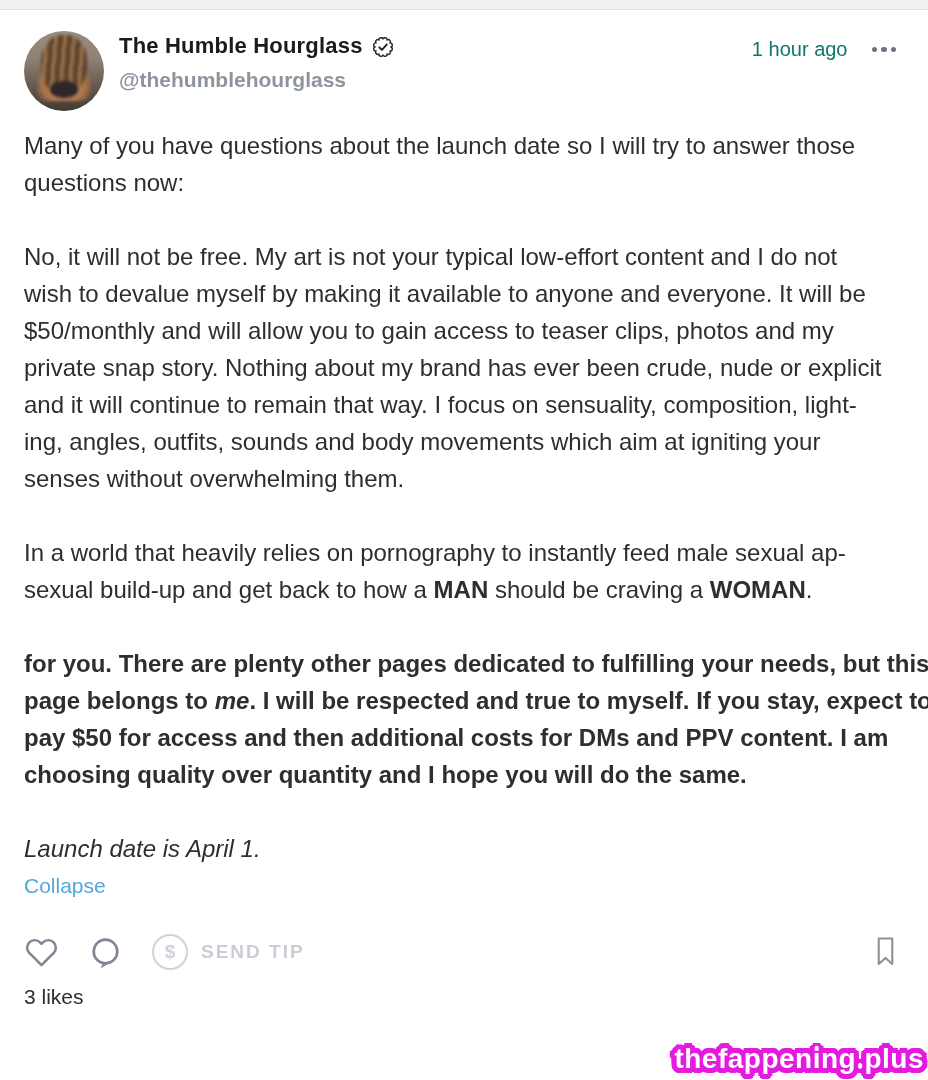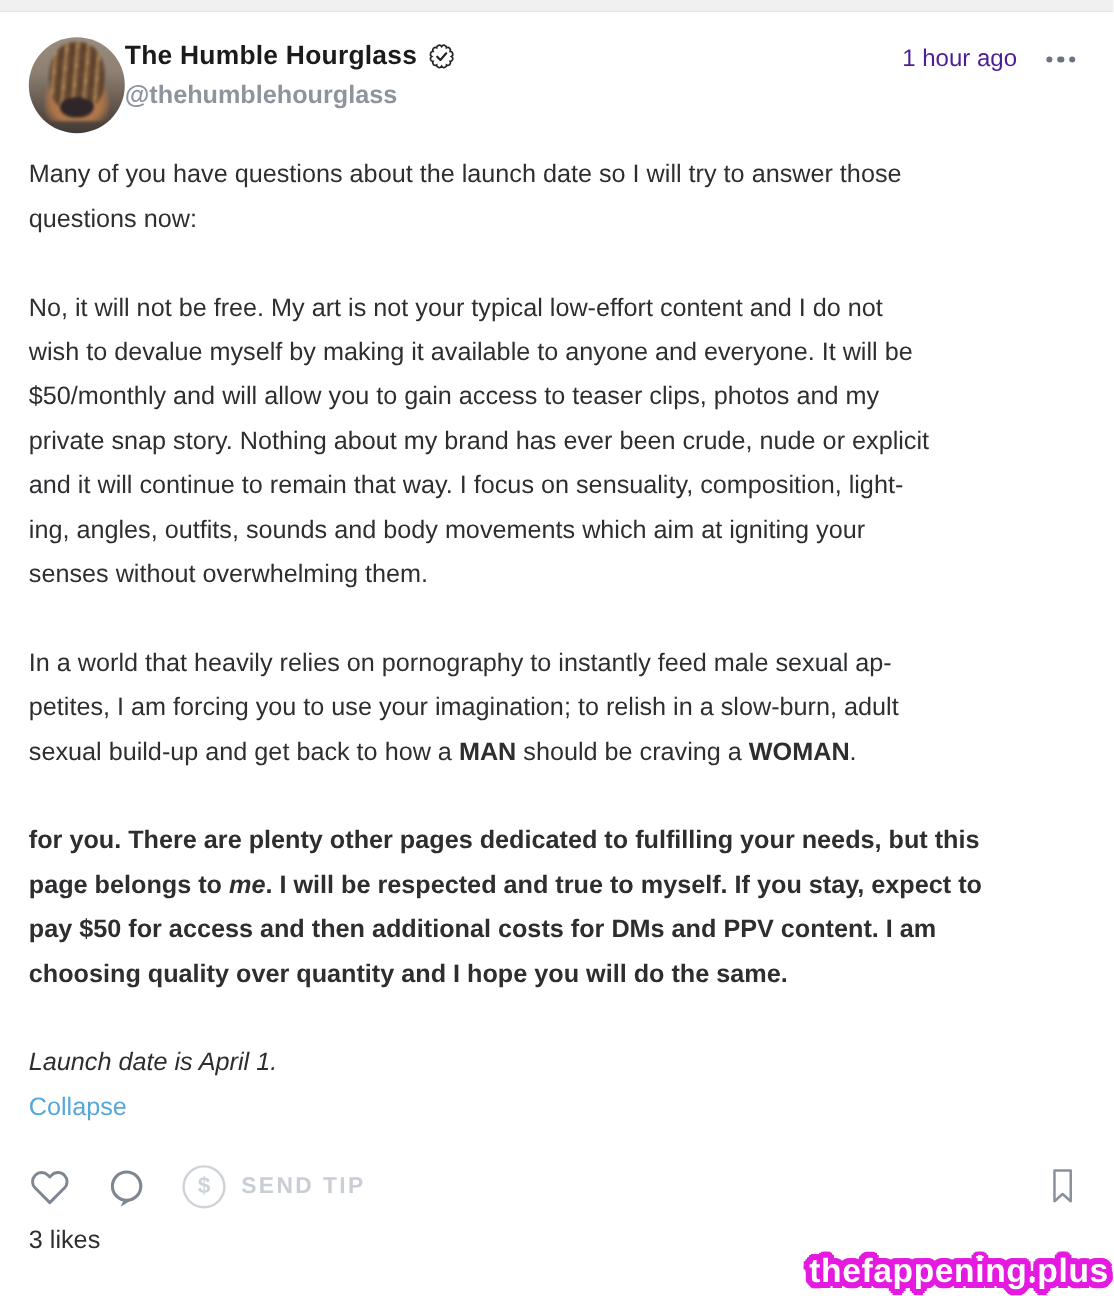--- a/index.html
+++ b/index.html
@@ -22,34 +22,34 @@
   .avatar > div { position:absolute; filter:blur(1.5px); }
   .av-hair {
     left:21%; top:5%; width:58%; height:72%;
     background:repeating-linear-gradient(93deg,#5a3f2c 0 3px,#8a6a45 3px 5px,#c59a62 5px 6px,#6b4b33 6px 9px);
     border-radius:45% 45% 42% 42%; transform:rotate(2deg);
   }
   .av-body { left:16%; top:38%; width:68%; height:50%;
     background:radial-gradient(ellipse at 50% 60%, #c08a58 0%, #ad7449 55%, rgba(120,90,70,0) 78%); }
   .av-bikini { left:33%; top:63%; width:34%; height:21%; background:#2e2629; border-radius:50%; }
 
-  .id-block { flex:1 1 auto; padding-top:2px; }
+  .id-block { flex:1 1 auto; margin-left:15px; padding-top:2px; }
   .name-row { display:flex; align-items:center; }
   .display-name { font-size:22px; font-weight:700; color:#1b1b1b; letter-spacing:.2px; }
   .badge { margin-left:9px; margin-top:1px; }
   .handle { margin-top:9px; font-size:21px; color:#8e949e;font-weight:bold; }
 
   .meta { display:flex; align-items:center; padding-top:7px; margin-right:6px; }
-  .timestamp { font-size:20px; color:#4c1d95;margin-left:38px; }
+  .timestamp { font-size:20px; color:#0f766e;margin-left:38px; }
   .dots { display:flex; gap:4px; margin-left:22px; cursor:pointer; padding:4px 2px; }
   .dots i { width:5.5px; height:5.5px; border-radius:50%; background:#6b7380; }
 
   
   .post-body { margin-top:16px; }
-  .para { margin-bottom:37px; color:#2d2e30; font-size:21px; }
+  .para { margin-bottom:37px; color:#2d2e30; font-size:24px; }
   .para .line { line-height:37px; white-space:nowrap; }
   .para.bold .line span { font-weight:700; }
   .para.italic .line span { font-style:italic; }
   .para .b { font-weight:700; }
   .para .i { font-style:italic; }
   .para.launch { margin-bottom:0;margin-top:29px; }
 
   .collapse-link { display:inline-block; line-height:37px; font-size:21px;
     color:#55a7da; cursor:pointer; text-decoration:none; }
 
@@ -122,21 +122,20 @@
           <div class="line"><span>No, it will not be free. My art is not your typical low-effort content and I do not</span></div>
           <div class="line"><span>wish to devalue myself by making it available to anyone and everyone. It will be</span></div>
           <div class="line"><span>$50/monthly and will allow you to gain access to teaser clips, photos and my</span></div>
           <div class="line"><span>private snap story. Nothing about my brand has ever been crude, nude or explicit</span></div>
           <div class="line"><span>and it will continue to remain that way. I focus on sensuality, composition, light-</span></div>
           <div class="line"><span>ing, angles, outfits, sounds and body movements which aim at igniting your</span></div>
           <div class="line"><span>senses without overwhelming them.</span></div>
         </div>
         <div class="para">
           <div class="line"><span>In a world that heavily relies on pornography to instantly feed male sexual ap-</span></div>
-          <div class="line"><span>petites, I am forcing you to use your imagination; to relish in a slow-burn, adult</span></div>
           <div class="line"><span>sexual build-up and get back to how a </span><span class="b">MAN</span><span> should be craving a </span><span class="b">WOMAN</span><span>.</span></div>
         </div>
         <div class="para bold">
           <div class="line"><span>for you. There are plenty other pages dedicated to fulfilling your needs, but this</span></div>
           <div class="line"><span>page belongs to </span><span class="i">me</span><span>. I will be respected and true to myself. If you stay, expect to</span></div>
           <div class="line"><span>pay $50 for access and then additional costs for DMs and PPV content. I am</span></div>
           <div class="line"><span>choosing quality over quantity and I hope you will do the same.</span></div>
         </div>
         <div class="para italic launch">
           <div class="line"><span>Launch date is April 1.</span></div>

